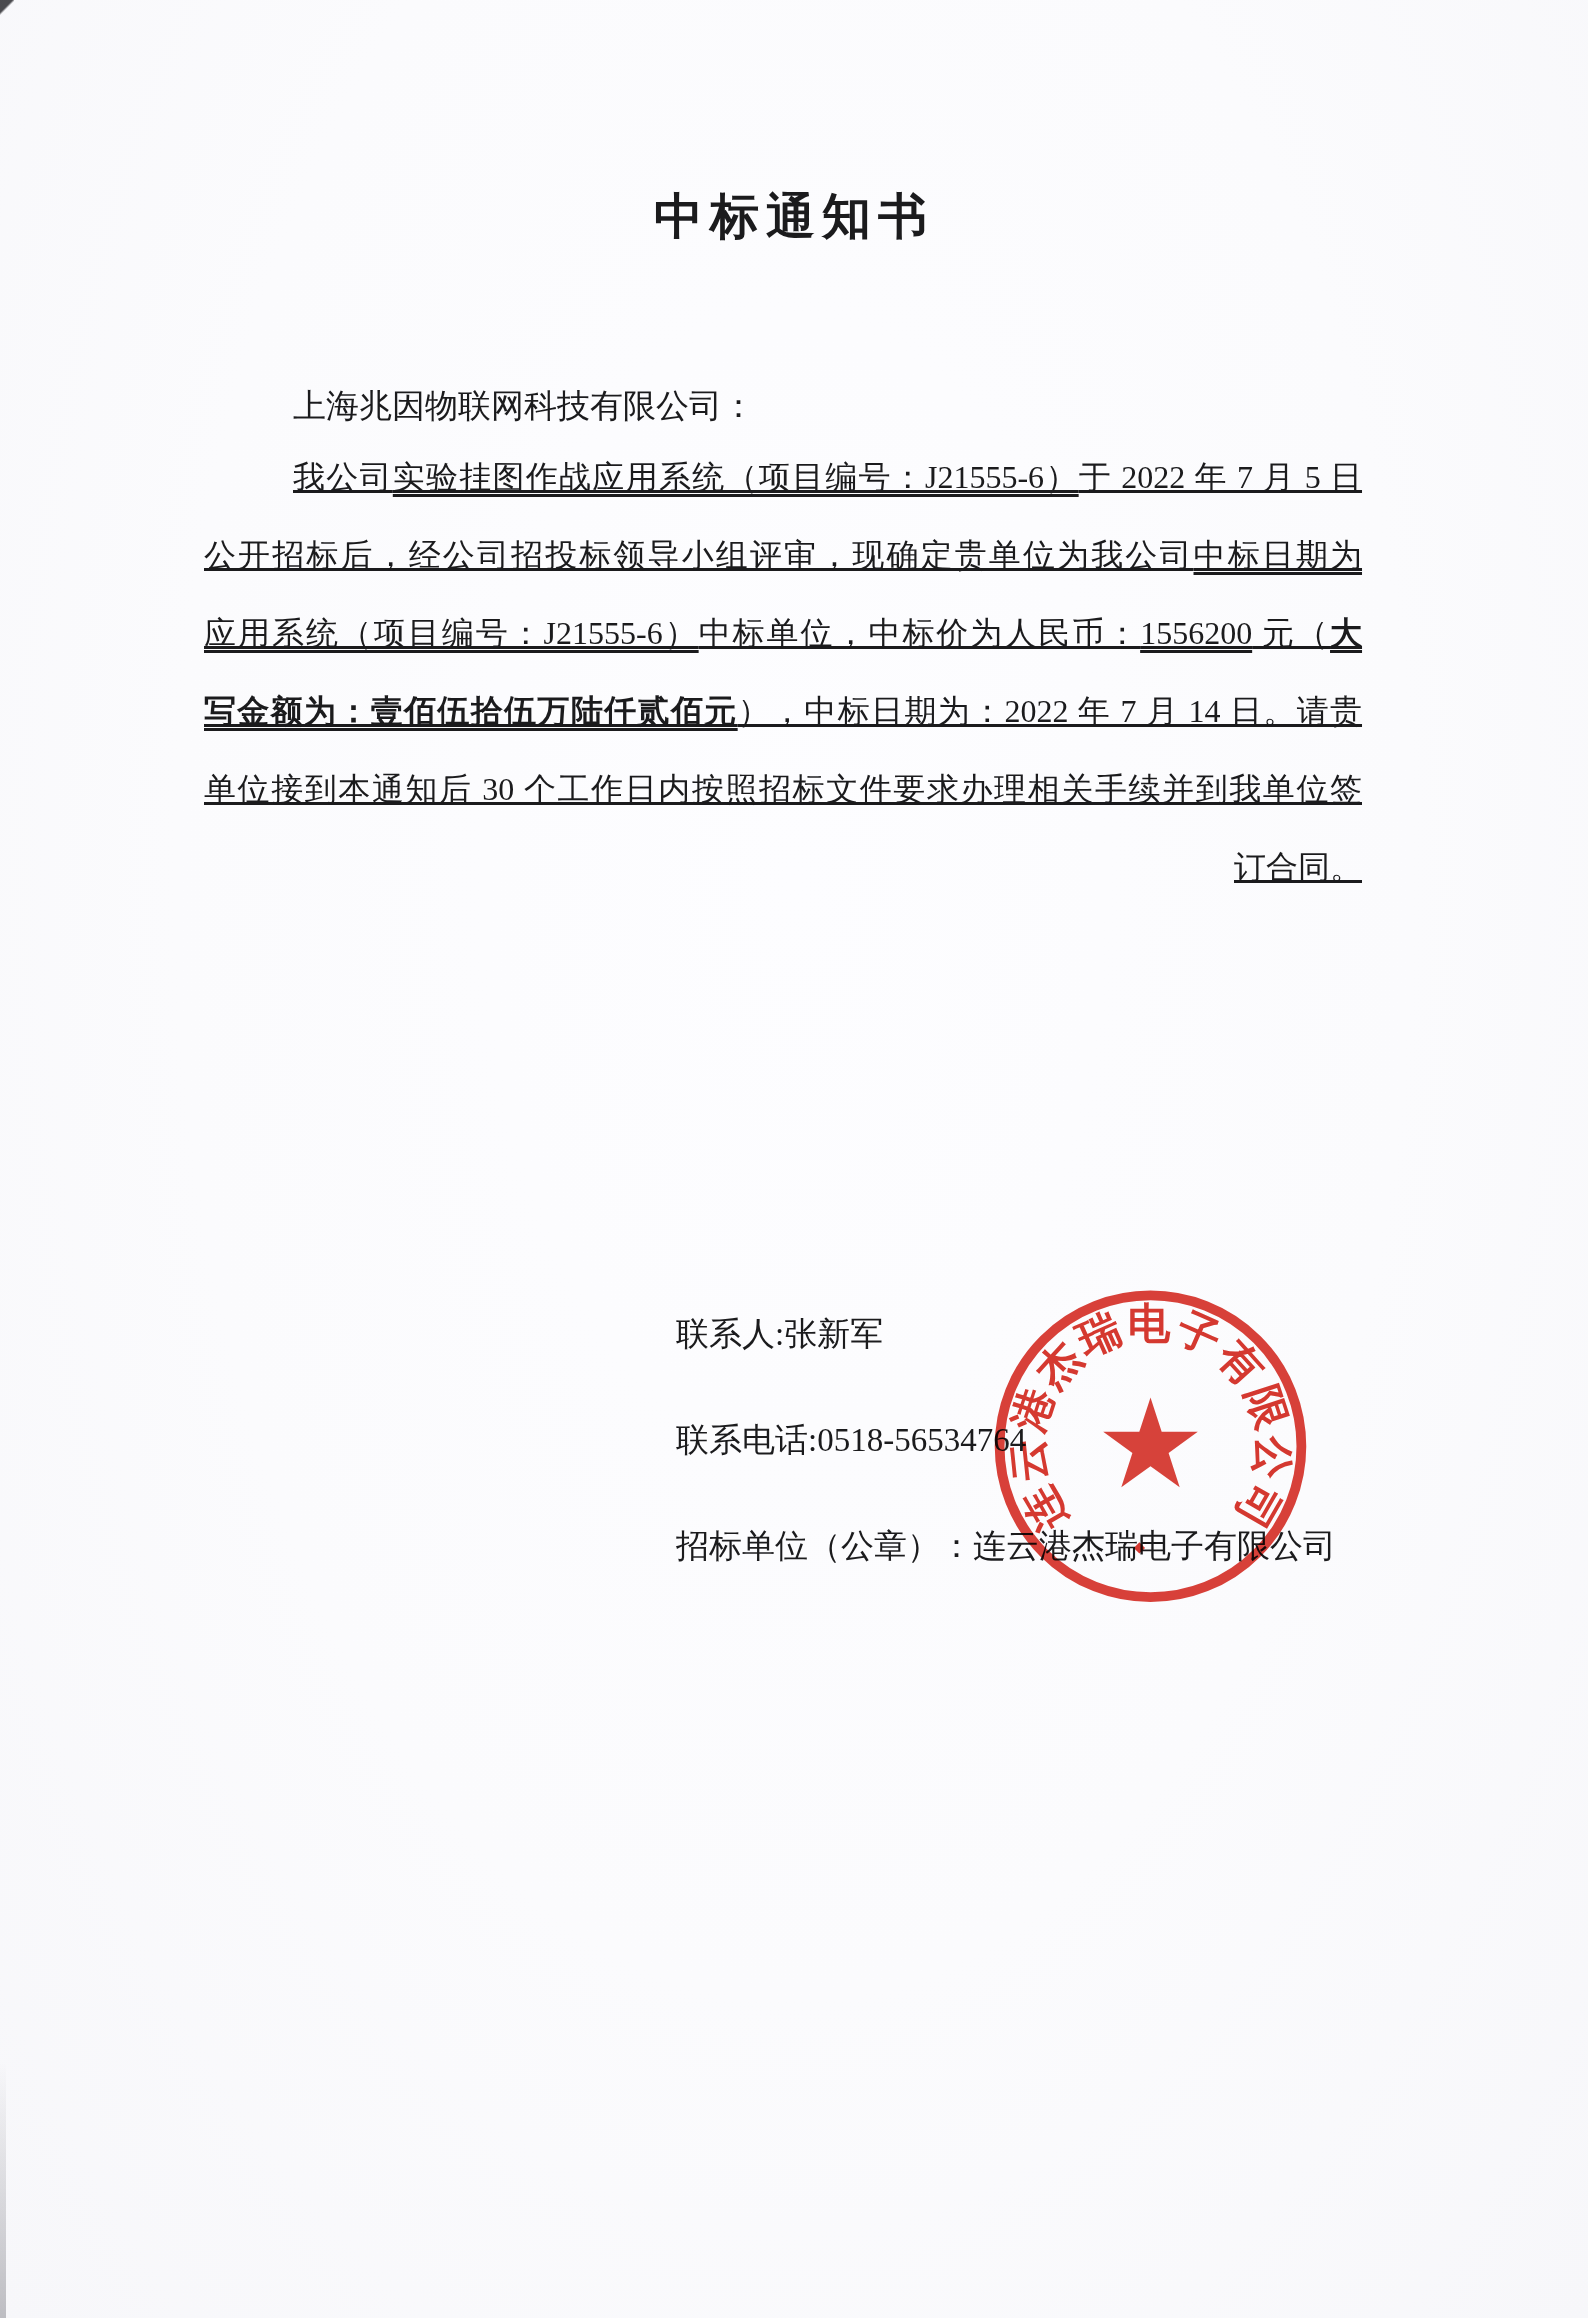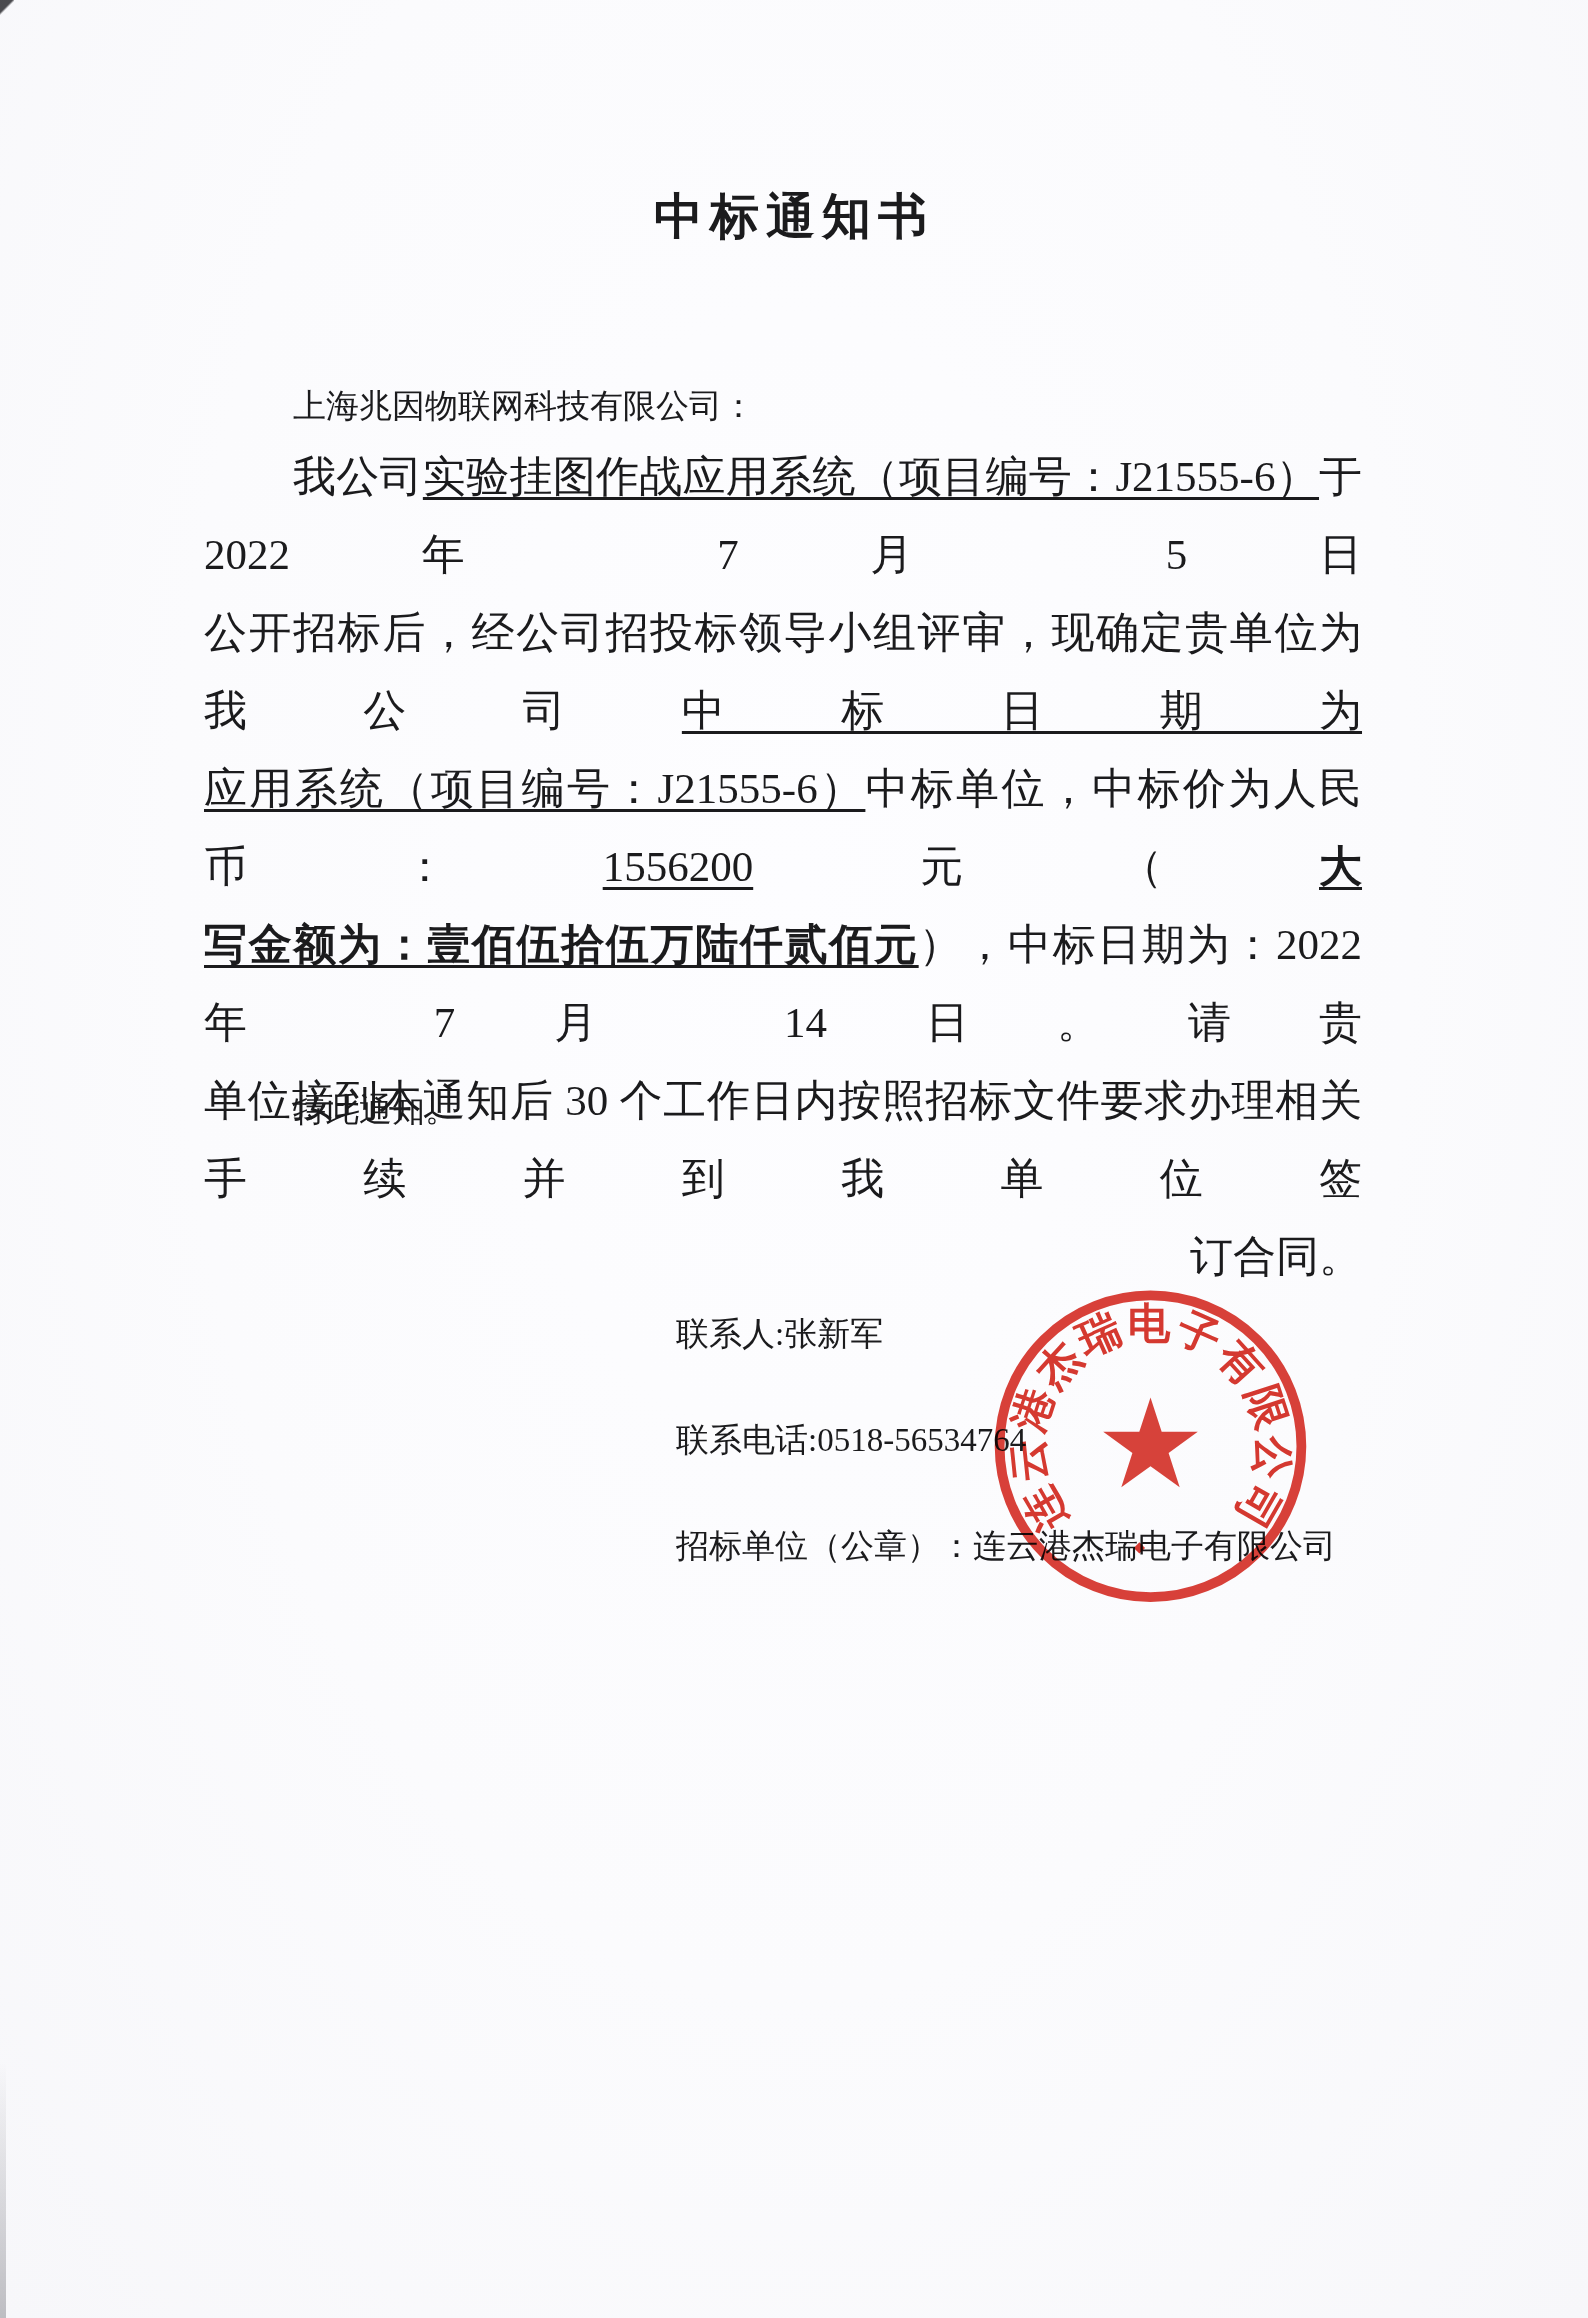--- a/index.html
+++ b/index.html
@@ -34,21 +34,21 @@
     font-weight:700;
     letter-spacing:7px;
   }
   .recipient{
     position:absolute;top:384px;left:204px;width:1158px;
     font-size:33px;line-height:44px;
     text-indent:89px;
   }
   .paragraph{
     position:absolute;top:438px;left:204px;width:1158px;
-    font-size:43px;line-height:78px;
+    font-size:32px;line-height:78px;text-decoration:underline;
   }
   .line{min-height:78px;text-align:right;}
   .line.just{text-align:justify;text-align-last:justify;}
   .line.ind{text-indent:89px;}
   .seg-plain{}
   .seg-underline{
     text-decoration:underline;
     text-decoration-thickness:2.7px;
     text-underline-offset:6.2px;
   }
@@ -95,21 +95,20 @@
 
   <div class="paragraph">
       <div class="line just ind"><span class="seg-plain">我公司</span><span class="seg-underline">实验挂图作战应用系统（项目编号：J21555-6）</span><span class="seg-plain">于 2022 年 7 月 5 日</span></div>
       <div class="line just"><span class="seg-plain">公开招标后，经公司招投标领导小组评审，现确定贵单位为我公司</span><span class="seg-underline">中标日期为</span></div>
       <div class="line just"><span class="seg-underline">应用系统（项目编号：J21555-6）</span><span class="seg-plain">中标单位，中标价为人民币：</span><span class="seg-underline">1556200</span><span class="seg-plain"> 元（</span><span class="seg-bold-underline">大</span></div>
       <div class="line just"><span class="seg-bold-underline">写金额为：壹佰伍拾伍万陆仟贰佰元</span><span class="seg-plain">），中标日期为：2022 年 7 月 14 日。请贵</span></div>
       <div class="line just"><span class="seg-plain">单位接到本通知后 30 个工作日内按照招标文件要求办理相关手续并到我单位签</span></div>
       <div class="line"><span class="seg-plain">订合同。</span></div>
     </div>
 
-  <div class="closing">特此通知。</div>
 
   <div class="signature">
     <div class="sig-line">联系人:张新军</div>
     <div class="sig-line">联系电话:0518-56534764</div>
     <div class="sig-line">招标单位（公章）：连云港杰瑞电子有限公司</div>
   </div>
 
   <svg class="seal" viewBox="0 0 400 400" width="355" height="355" aria-hidden="true">
     <defs>
       <path id="sealArc" d="M 113.7 288.3 A 122 122 0 1 1 286.3 288.3" fill="none"></path>

